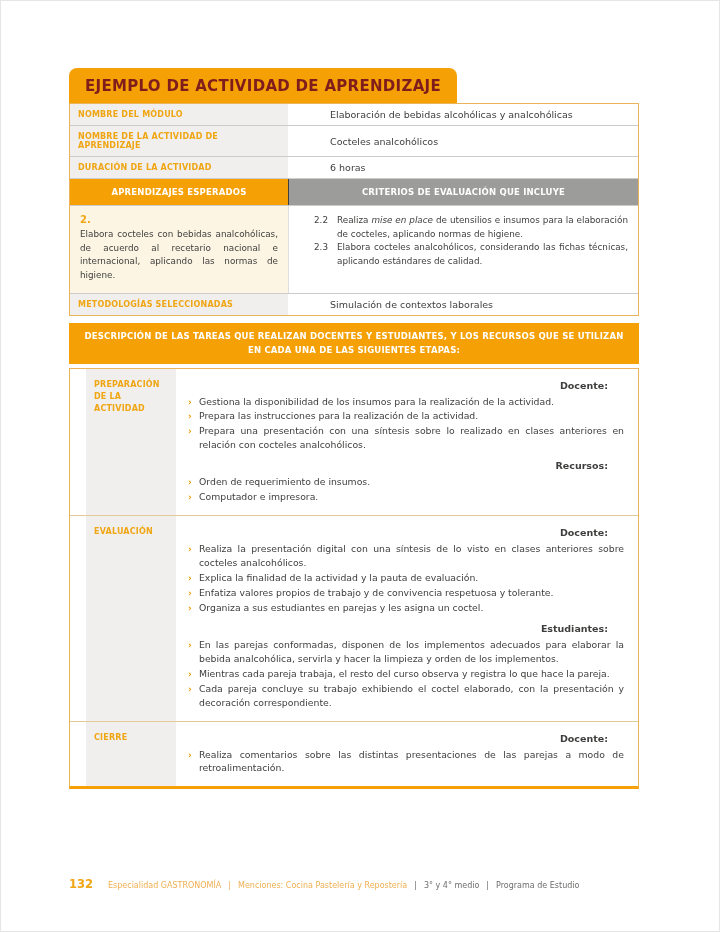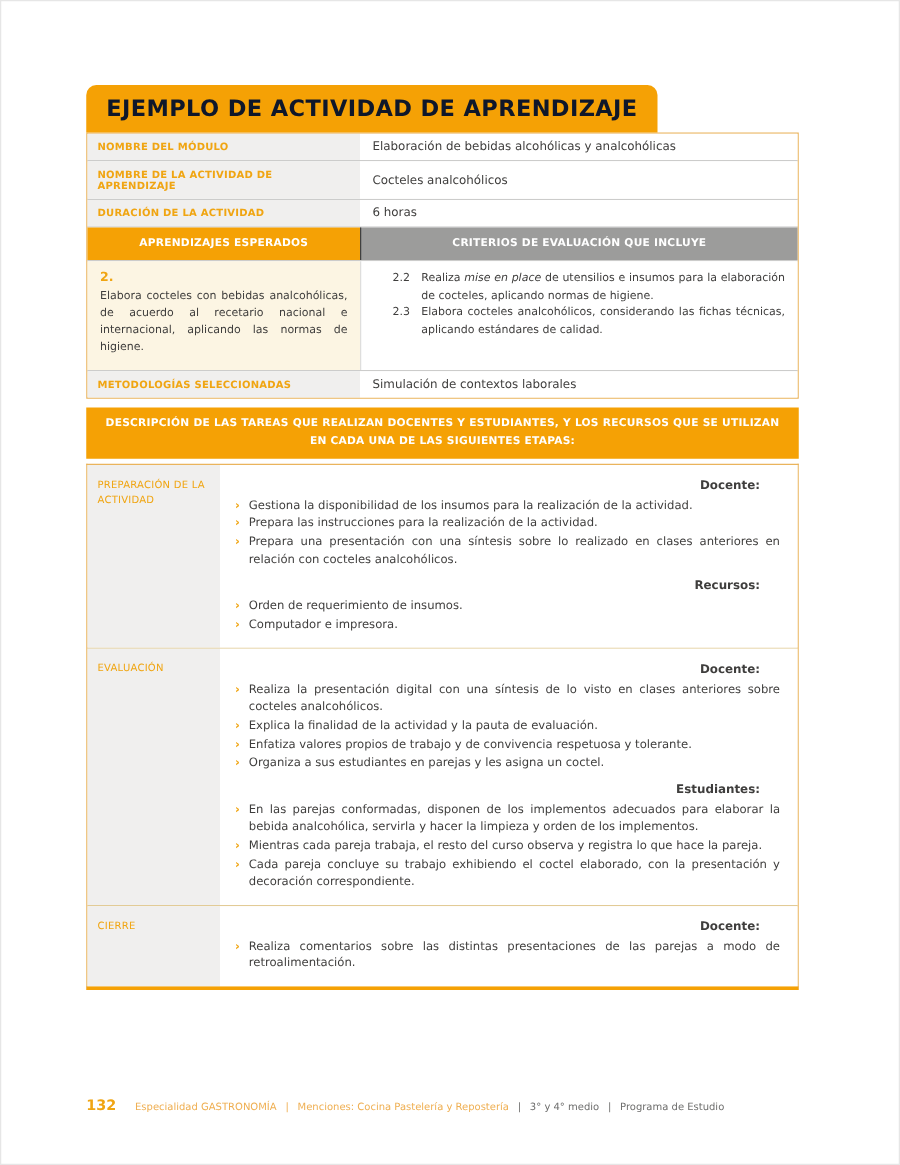--- a/index.html
+++ b/index.html
@@ -19,26 +19,26 @@
   html,body{margin:0;padding:0;background:#fff;}
   .page{
     position:relative;width:720px;height:932px;background:#ffffff;
     border:1px solid #e6e6e6;box-sizing:border-box;
     font-family:"DejaVu Sans","Liberation Sans",sans-serif;color:var(--text);
     overflow:hidden;
   }
   .content{position:absolute;left:68px;top:67px;width:570px;}
 
   .tab{
-    display:inline-block;background:var(--orange);color:#0f172a;font-weight:bold;
-    font-size:18px;letter-spacing:.3px;padding:9px 16px 8px;border-radius:8px 8px 0 0;
+    display:inline-block;background:var(--orange);color:#7f1d1d;font-weight:bold;
+    font-size:15px;letter-spacing:.3px;padding:9px 16px 8px;border-radius:8px 8px 0 0;
   }
 
   .info-table{border:1px solid var(--tbl-border);box-sizing:border-box;}
-  .irow{display:grid;grid-template-columns:218px 1fr;border-bottom:1px solid var(--row-sep);}
+  .irow{display:grid;grid-template-columns:218px 1fr;border-bottom:1px solid var(--row-sep);gap:32px;}
   .cell-label{
     background:var(--label-bg);color:var(--orange-text);font-size:8px;font-weight:bold;
     letter-spacing:.2px;padding:6px 8px;display:flex;align-items:center;min-height:21px;box-sizing:border-box;
   }
   .cell-value{
     background:#fff;font-size:9.5px;padding:5px 10px;display:flex;align-items:center;box-sizing:border-box;
   }
   .hdr-row{display:grid;grid-template-columns:218px 1fr;border-bottom:1px solid var(--row-sep);}
   .hdr-left{
     background:var(--orange);color:#fff;font-size:8.5px;font-weight:bold;text-align:center;
@@ -61,22 +61,22 @@
 
   .banner{
     margin-top:7px;background:var(--orange);color:#fff;font-weight:bold;font-size:8.5px;
     line-height:1.65;padding:6px 11px 7px;letter-spacing:.2px;box-sizing:border-box;text-align:center;
   }
 
   .stages{margin-top:4px;border:1px solid var(--tbl-border);border-bottom:3px solid var(--orange);box-sizing:border-box;}
   .stage{display:grid;grid-template-columns:106px 1fr;border-bottom:1px solid var(--stage-sep);}
   .stage:last-child{border-bottom:none;}
   .stage-label{
-    background:var(--label-bg);color:var(--orange-text);font-weight:normal;font-size:8px;
-    padding:10px 6px 10px 8px;line-height:1.5;letter-spacing:.2px;box-sizing:border-box;
+    background:var(--label-bg);color:var(--orange-text);font-weight:bold;font-size:8px;
+    padding:10px 6px 10px 8px;line-height:1.5;letter-spacing:.2px;box-sizing:border-box;margin-left:16px;
   }
   .stage-content{padding:7px 14px 10px 12px;box-sizing:border-box;background:#fff;}
   .group{margin-bottom:8px;}
   .group:last-child{margin-bottom:0;}
   .group-heading{font-weight:bold;font-size:9.5px;margin:4px 16px 4px;text-align:right;}
   .bullet{display:flex;font-size:9.3px;line-height:1.5;margin-bottom:1px;}
   .bullet-marker{color:var(--orange-text);flex:none;width:11px;font-weight:bold;}
   .bullet-text{flex:1;text-align:justify;}
 
   .footer{position:absolute;left:68px;top:876px;display:flex;align-items:baseline;}

